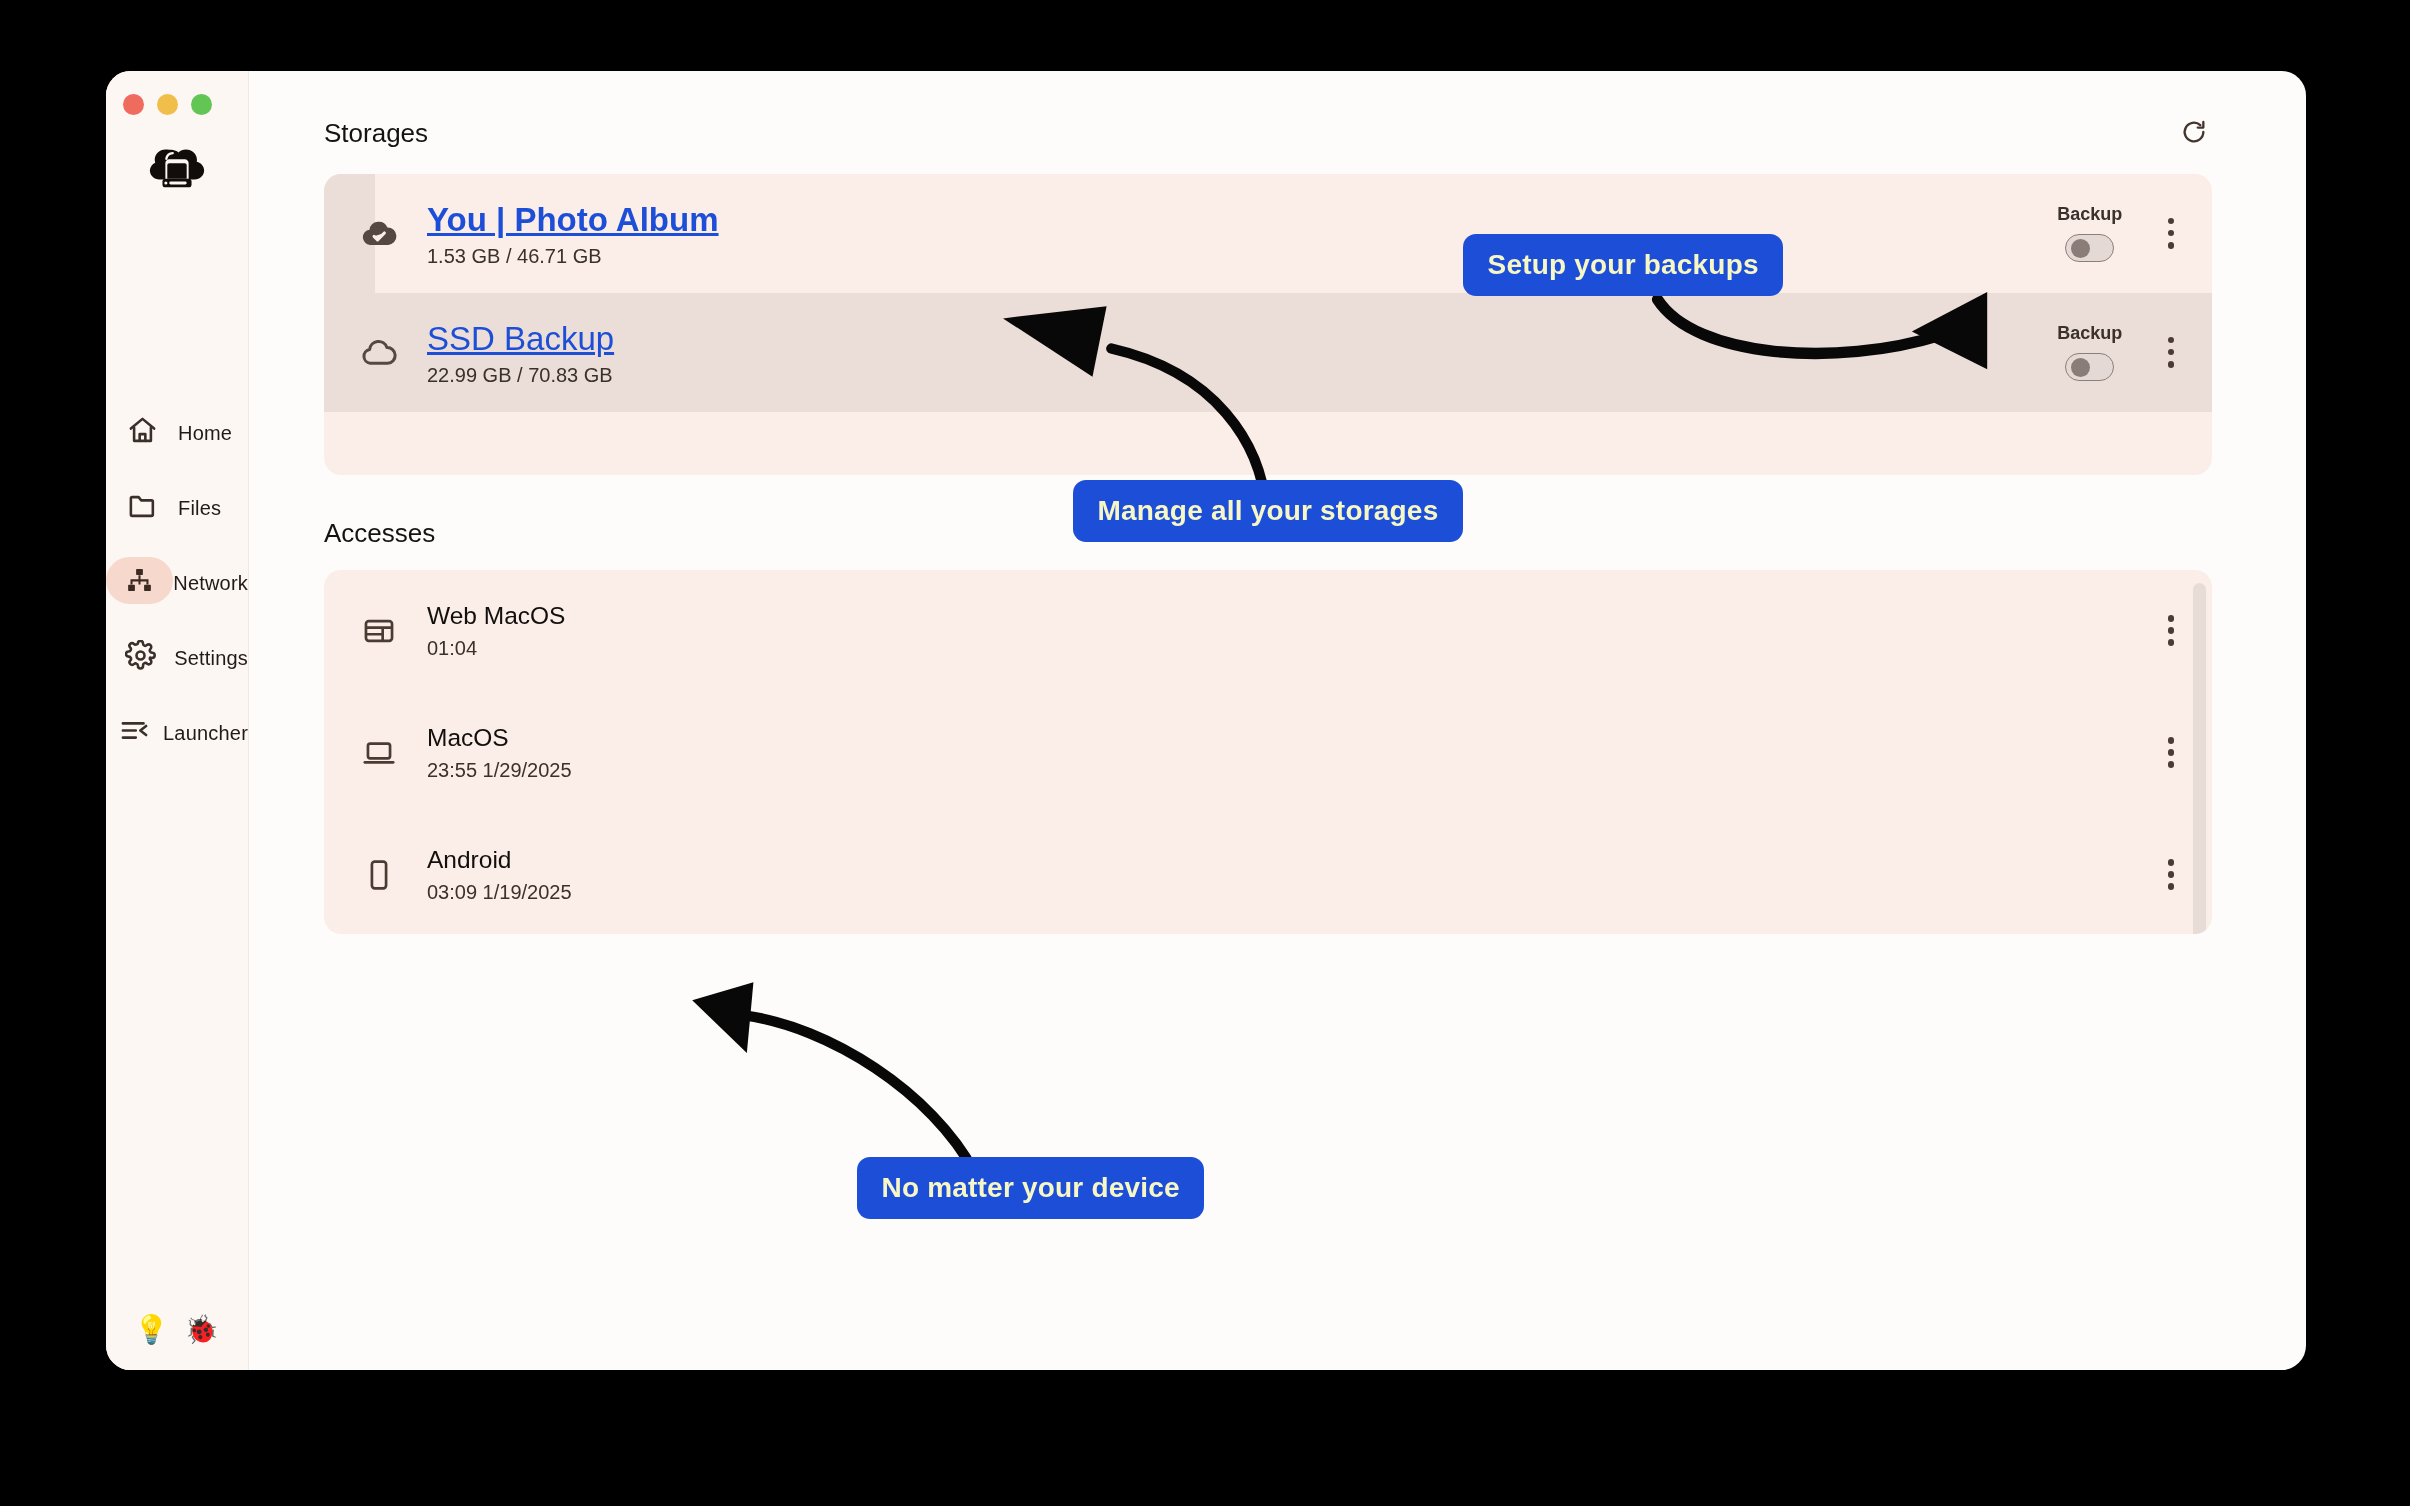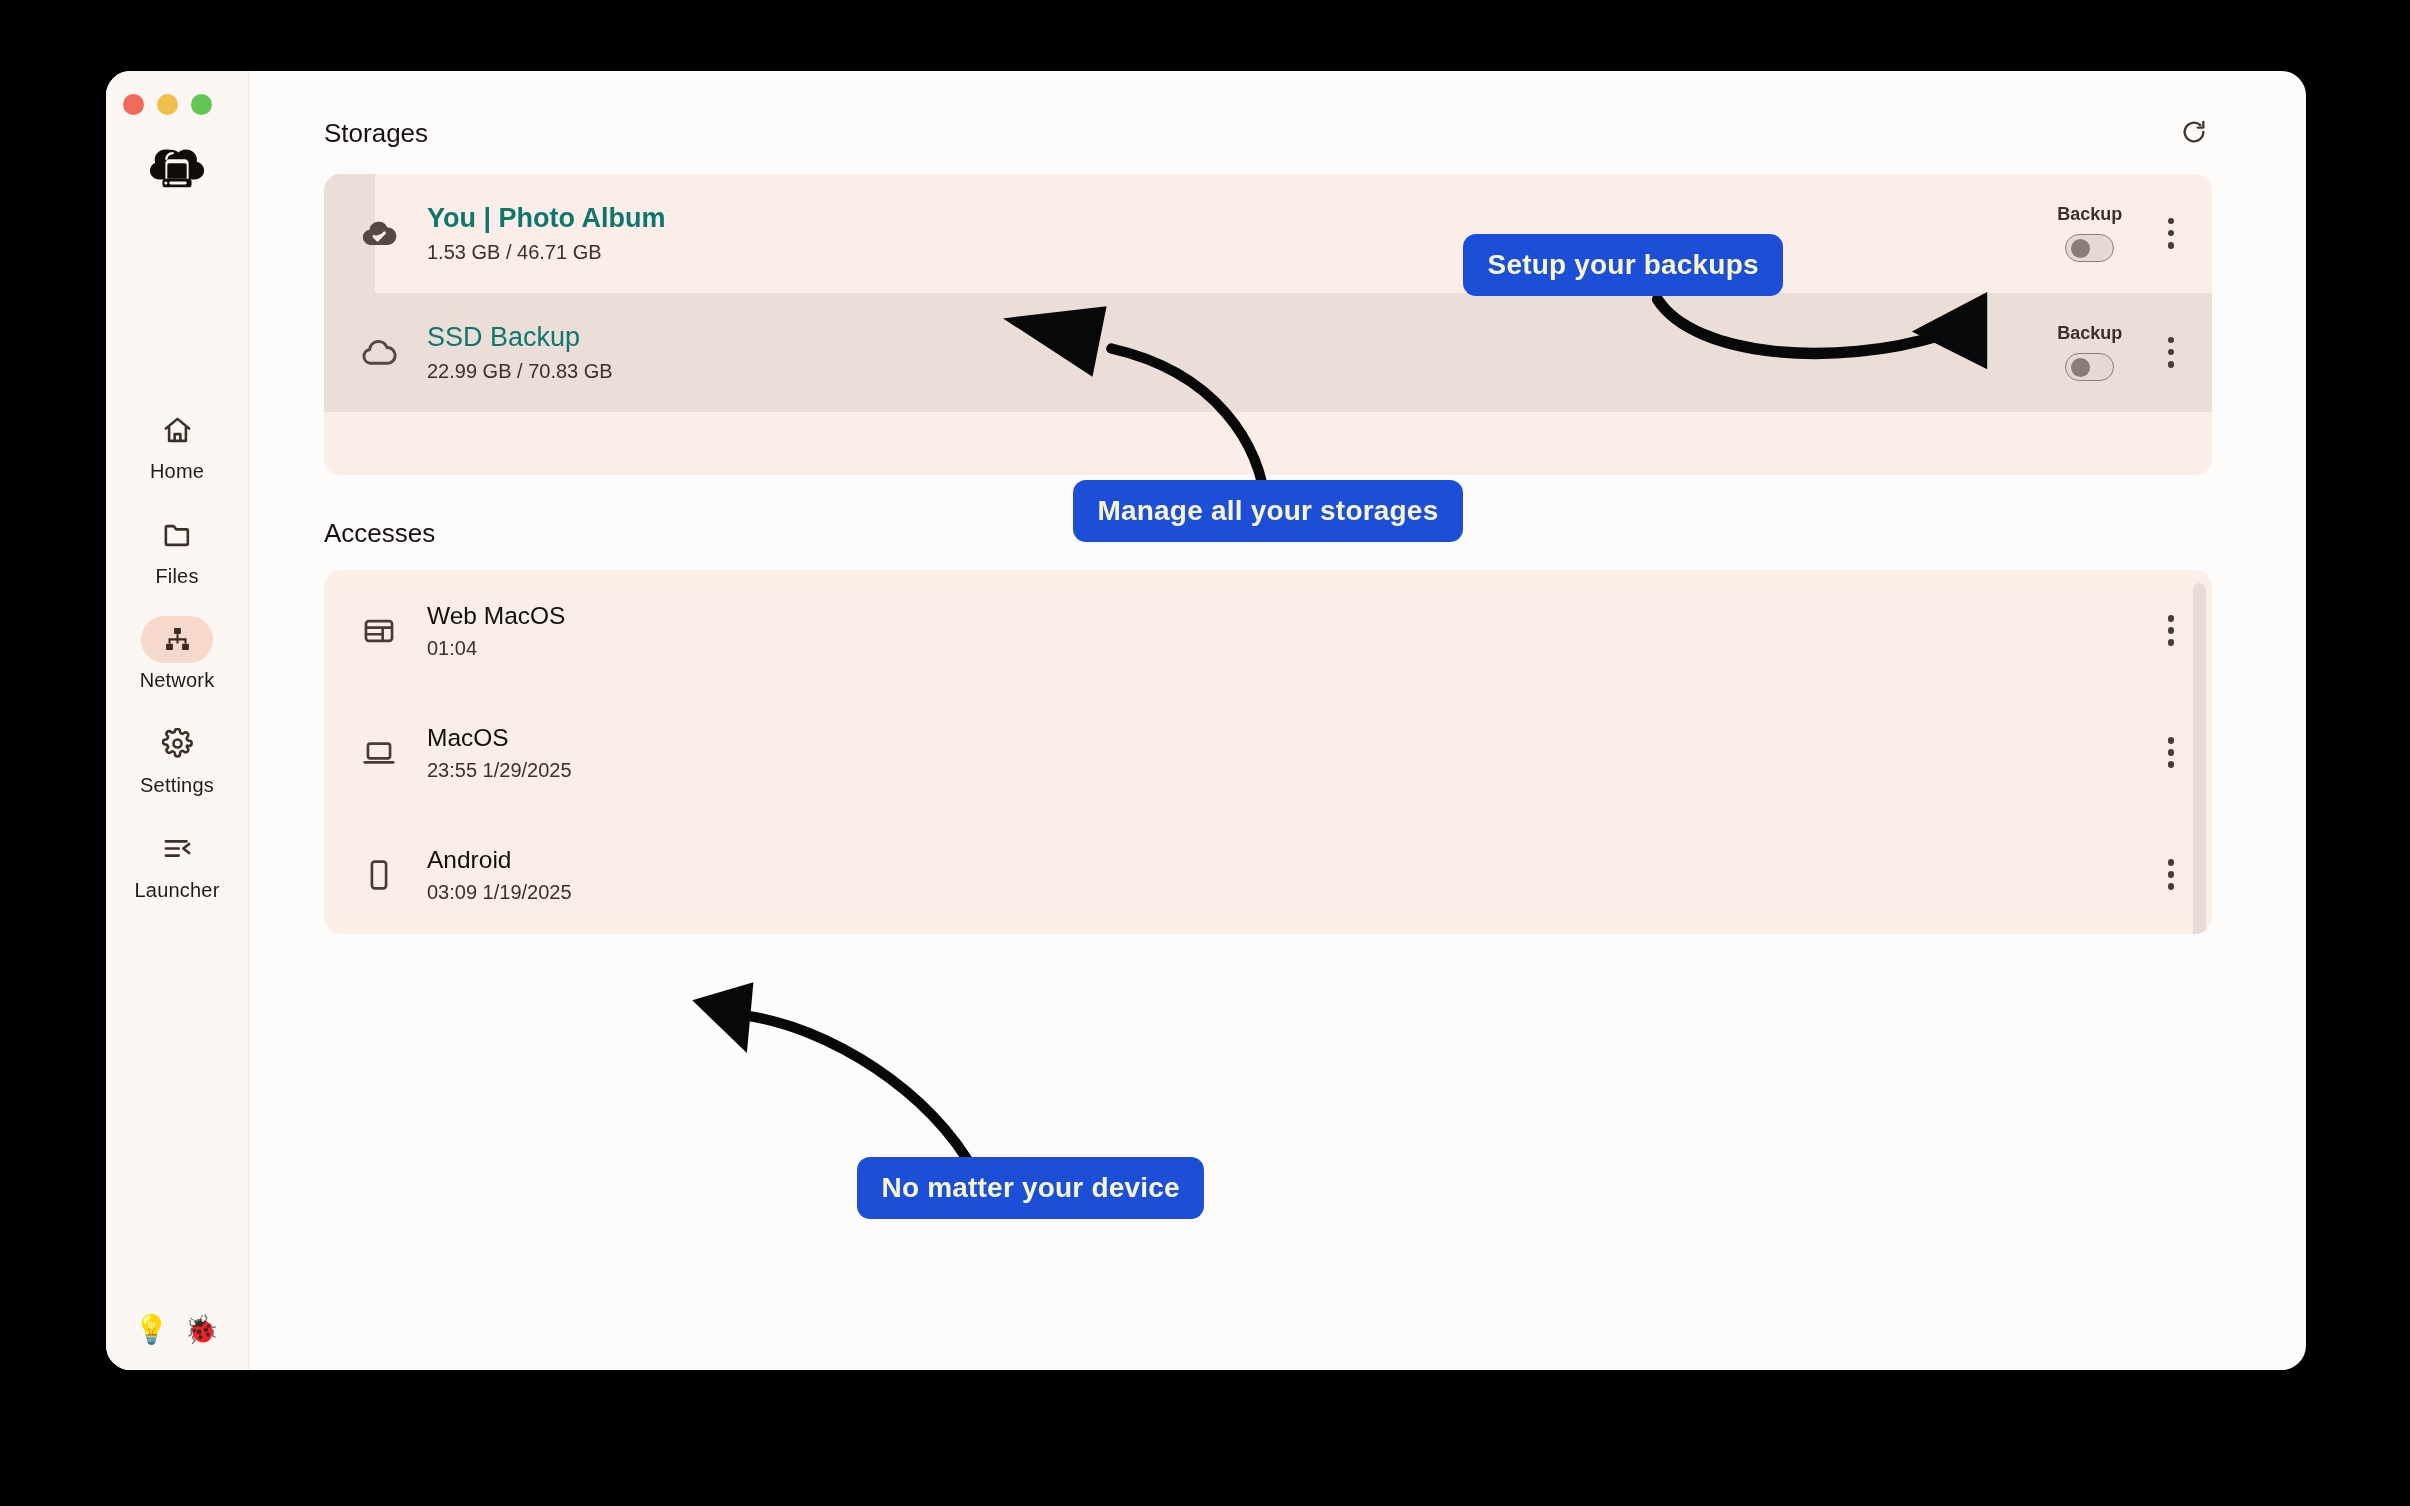--- a/index.html
+++ b/index.html
@@ -33,21 +33,21 @@
     align-self: flex-start;
     padding-left: 17px;
   }
   .tl { width: 21px; height: 21px; border-radius: 50%; }
   .tl-red { background: #EE6B5E; }
   .tl-yellow { background: #F0BE4B; }
   .tl-green { background: #62C554; }
   #app-logo { margin-top: 21px; width: 62px; height: 62px; }
   #nav { margin-top: 209px; display: flex; flex-direction: column; align-items: center; gap: 28px; width: 100%; }
   .nav-item {
-    display: flex; flex-direction: column; align-items: center;
+    display: flex; flex-direction: row; align-items: center;
     width: 100%; cursor: pointer;
   }
   .nav-icon-wrap {
     width: 72px; height: 47px;
     display: flex; align-items: center; justify-content: center;
     border-radius: 23.5px;
   }
   .nav-item.active .nav-icon-wrap { background: #F7D8CC; }
   .nav-label {
     font-size: 20px; color: #221A15; margin-top: 6.6px;
@@ -79,21 +79,21 @@
     height: 119px; display: flex; align-items: center;
     position: relative; padding: 0 0 0 34px; cursor: pointer;
   }
   .storage-row.selected { background: #EBDDD7; }
   .row-leftband {
     position: absolute; left: 0; top: 0; width: 51px; height: 100%;
     background: #EBDDD7;
   }
   .storage-icon { width: 41px; flex: 0 0 41px; display: flex; align-items: center; justify-content: center; z-index: 1; }
   .storage-text { margin-left: 28px; z-index: 1; }
-  .storage-name { font-size: 27px; color: #0f766e; line-height: 1.25; }
+  .storage-name { font-size: 33px; color: #1d4ed8; line-height: 1.25; text-decoration: underline; }
   .storage-name.bold { font-weight: 700; }
   .storage-sub { font-size: 20px; color: #3A302C; margin-top: 4.7px; }
   .storage-right {
     position: absolute; right: 0; top: 0; height: 100%;
     display: flex; align-items: center; gap: 40px; padding-right: 32px; font-weight: bold;
   }
   .backup-box { display: flex; flex-direction: column; align-items: center; gap: 8.5px; }
   .backup-label { font-size: 18px; color: #3A302C; }
   .toggle {
     width: 49px; height: 28px; border-radius: 14px;

